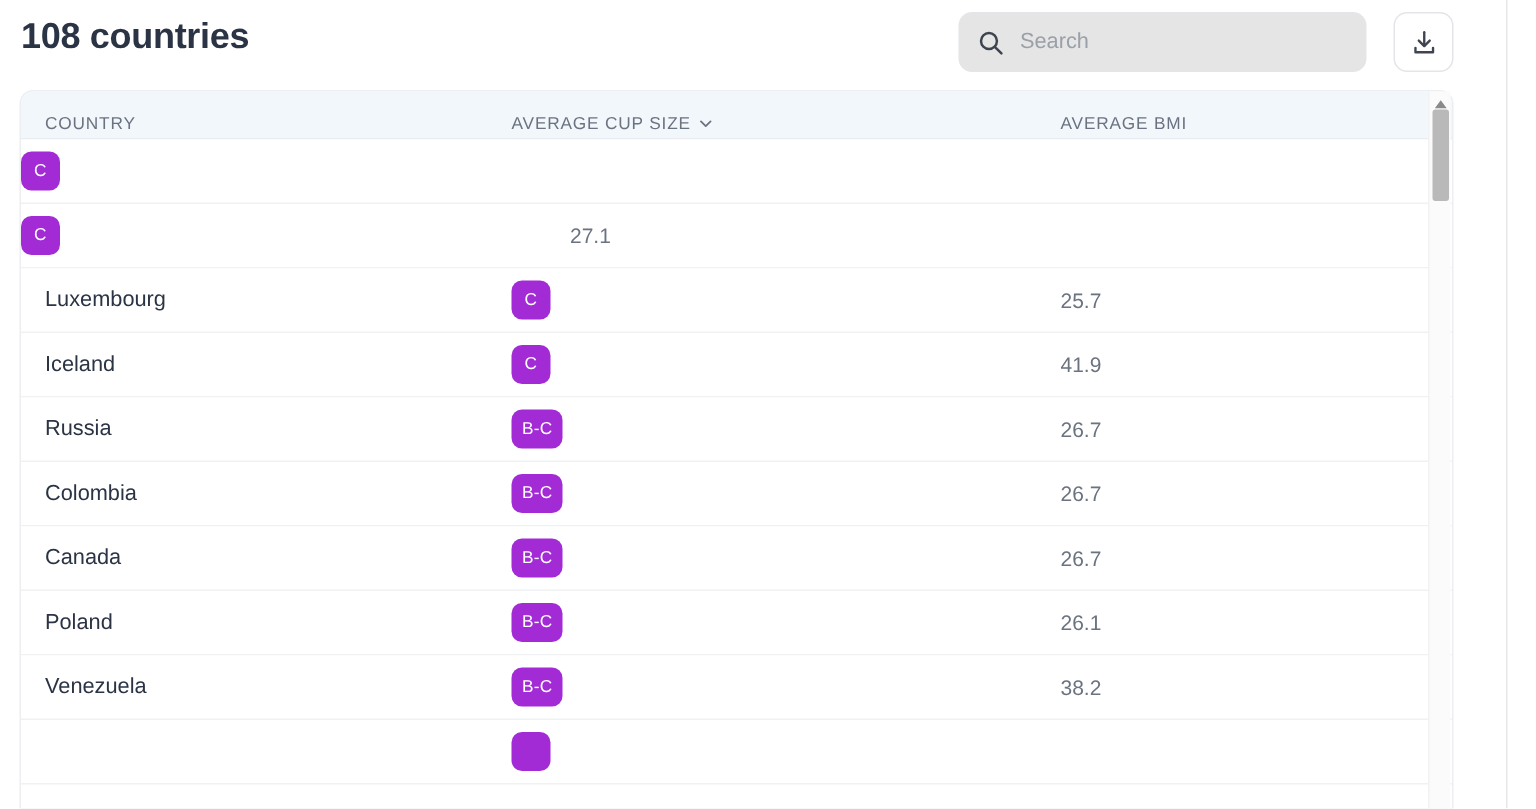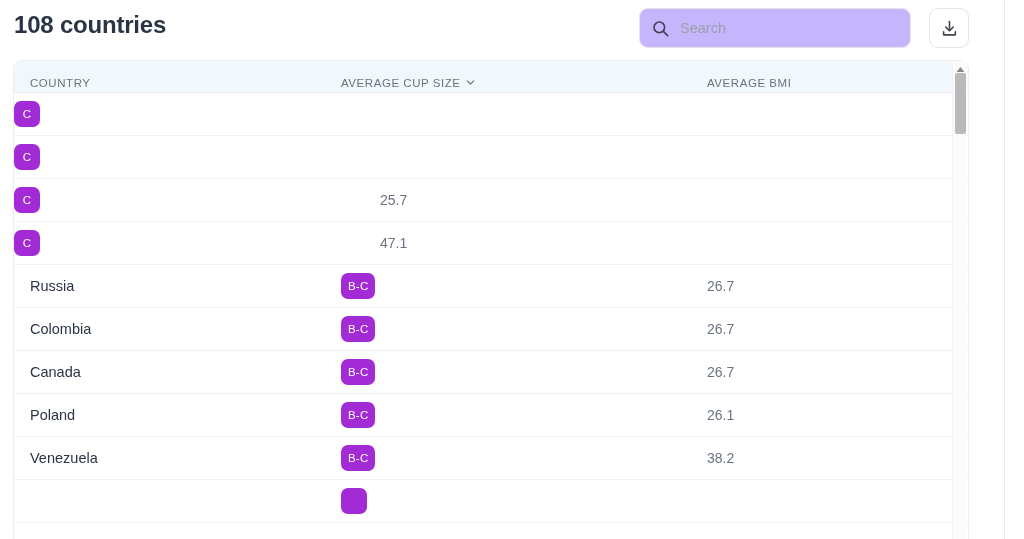--- a/index.html
+++ b/index.html
@@ -48,21 +48,21 @@
     color: #2b3445;
     letter-spacing: -0.2px;
     white-space: nowrap;
   }
   .search-wrap {
     position: absolute;
     left: 639px;
     top: 8px;
     width: 272px;
     height: 40px;
-    background: #c4b5fd;
+    background: #e5e5e5;
     border: 1px solid #e3e5e8;
     border-radius: 9px;
     box-sizing: border-box;
     display: flex;
     align-items: center;
   }
   .search-icon {
     margin-left: 11px;
     width: 19px;
     height: 19px;
@@ -284,34 +284,37 @@
       <div class="row">
         <div class="cell-cup">
           <span class="badge">C</span>
         </div>
       </div>
 
       <div class="row">
         <div class="cell-cup">
           <span class="badge">C</span>
         </div>
-      </div>
-
-      <div class="row">
+        <div class="cell-bmi">27.1</div>
+      </div>
+
+      <div class="row">
+        <div class="cell-country">Luxembourg</div>
         <div class="cell-cup">
           <span class="badge">C</span>
         </div>
         <div class="cell-bmi">25.7</div>
       </div>
 
       <div class="row">
+        <div class="cell-country">Iceland</div>
         <div class="cell-cup">
           <span class="badge">C</span>
         </div>
-        <div class="cell-bmi">47.1</div>
+        <div class="cell-bmi">41.9</div>
       </div>
 
       <div class="row">
         <div class="cell-country">Russia</div>
         <div class="cell-cup">
           <span class="badge">B-C</span>
         </div>
         <div class="cell-bmi">26.7</div>
       </div>
 

